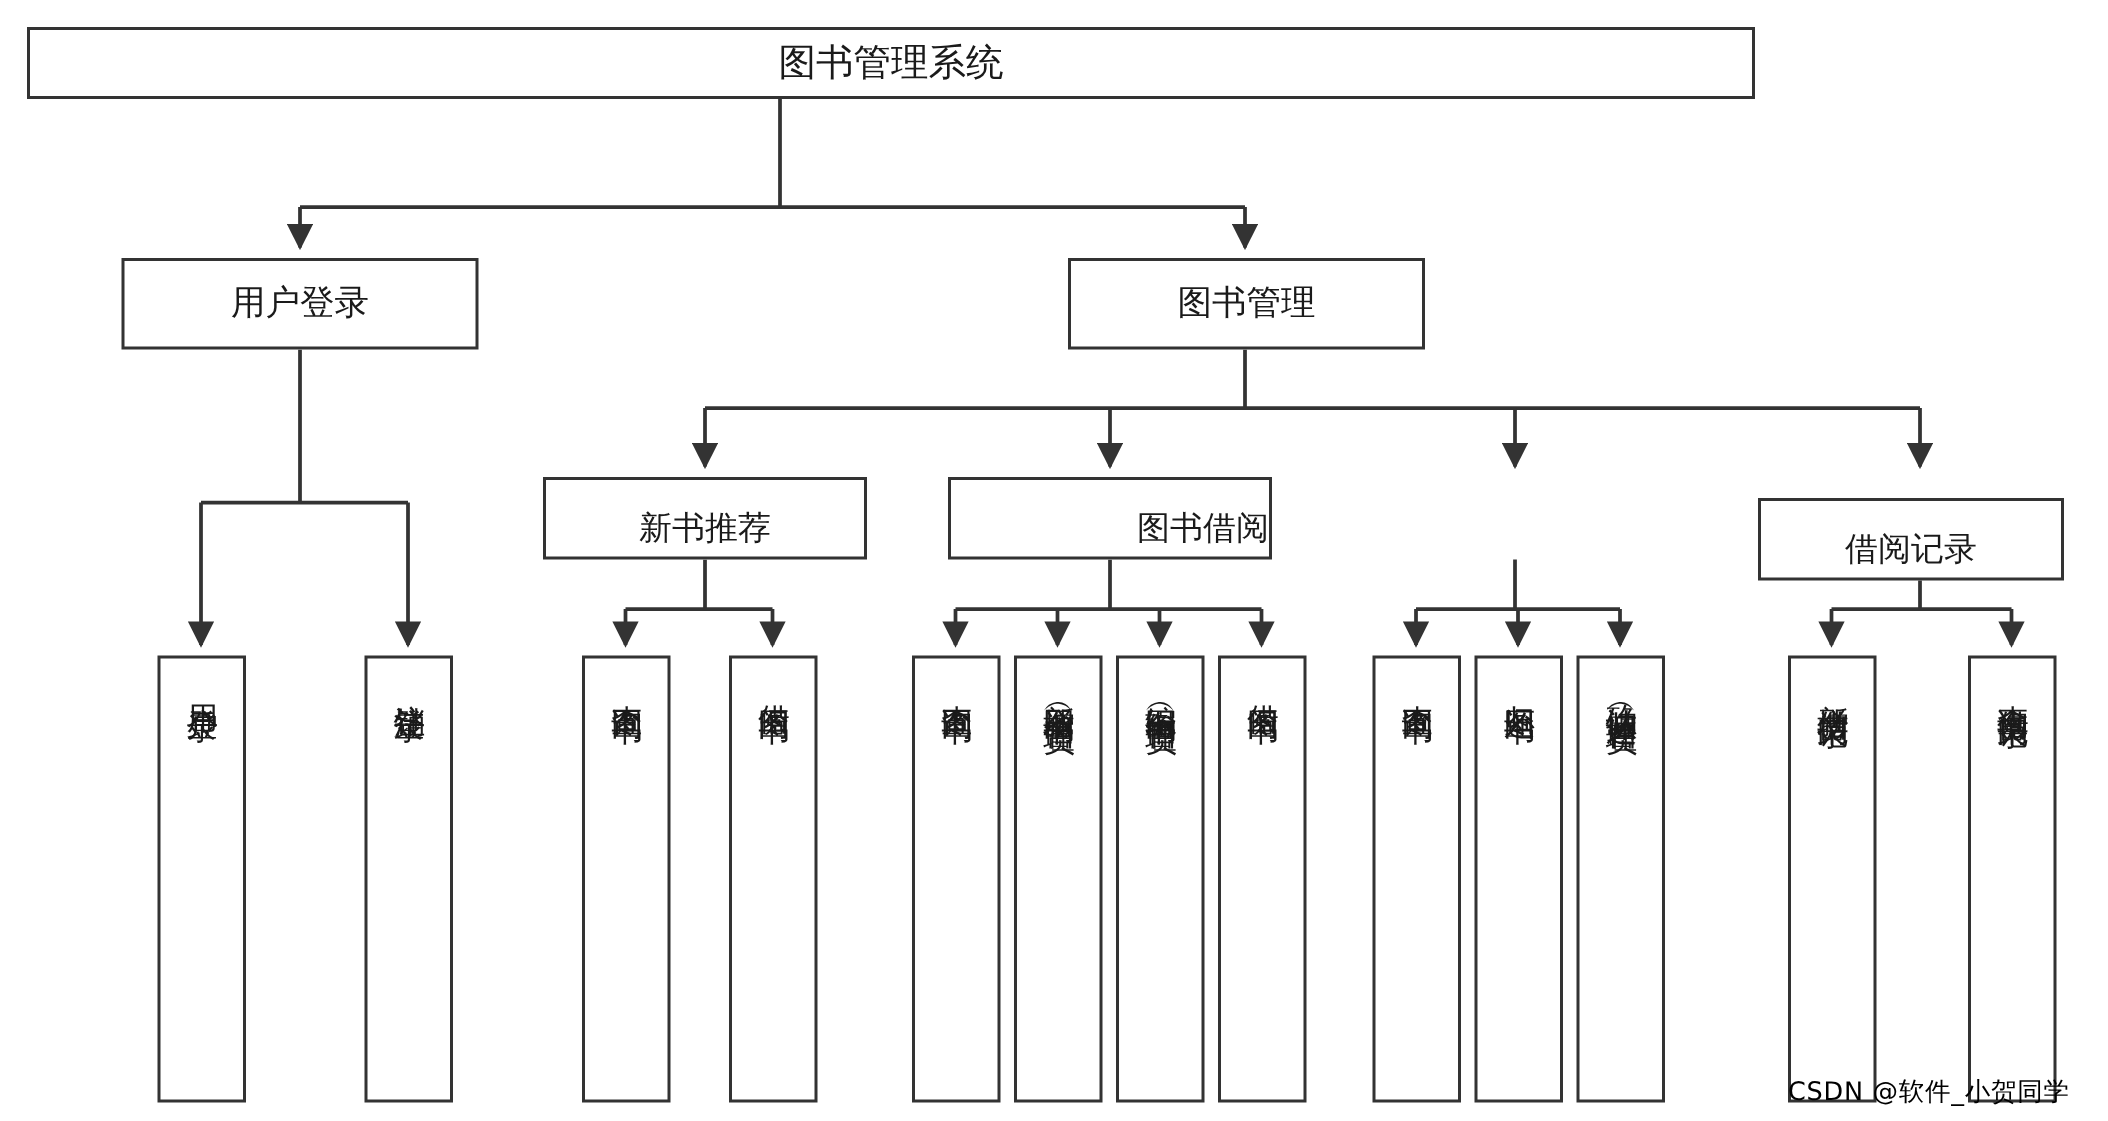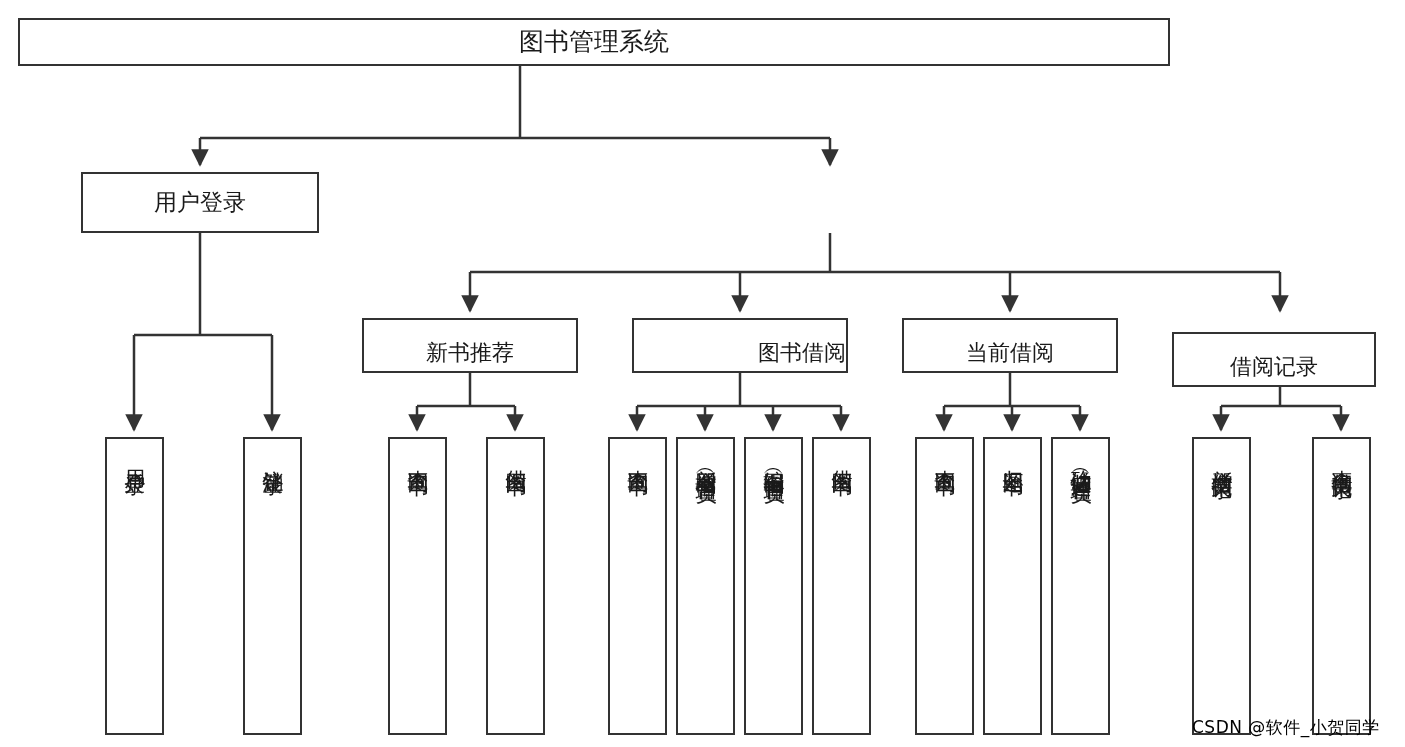--- a/index.html
+++ b/index.html
@@ -121,29 +121,29 @@
     </g>
   </svg>
 
   <div class="node horizontal root" style="left:18px; top:18px; width:1152px; height:48px;">
     <span class="label">图书管理系统</span>
   </div>
 
   <div class="node horizontal lvl1" style="left:81px; top:172px; width:238px; height:61px;">
     <span class="label">用户登录</span>
   </div>
+  <div class="node horizontal lvl1" style="left:712px; top:172px; width:238px; height:61px;">
+    <span class="label">图书管理</span>
+  </div>
 
   <div class="node horizontal lvl2" style="left:362px; top:318px; width:216px; height:55px;">
     <span class="label">新书推荐</span>
   </div>
   <div class="node horizontal lvl2" style="left:632px; top:318px; width:216px; height:55px;justify-content:flex-end;">
     <span class="label">图书借阅</span>
-  </div>
-  <div class="node horizontal lvl2" style="left:902px; top:318px; width:216px; height:55px;">
-    <span class="label">当前借阅</span>
   </div>
   <div class="node horizontal lvl2" style="left:1172px; top:332px; width:204px; height:55px;">
     <span class="label">借阅记录</span>
   </div>
 
   <div class="node vertical leaf" style="left:105px; top:437px; width:59px; height:298px;">
     <span class="label">用户登录</span>
   </div>
   <div class="node vertical leaf" style="left:243px; top:437px; width:59px; height:298px;">
     <span class="label">注销登录</span>

